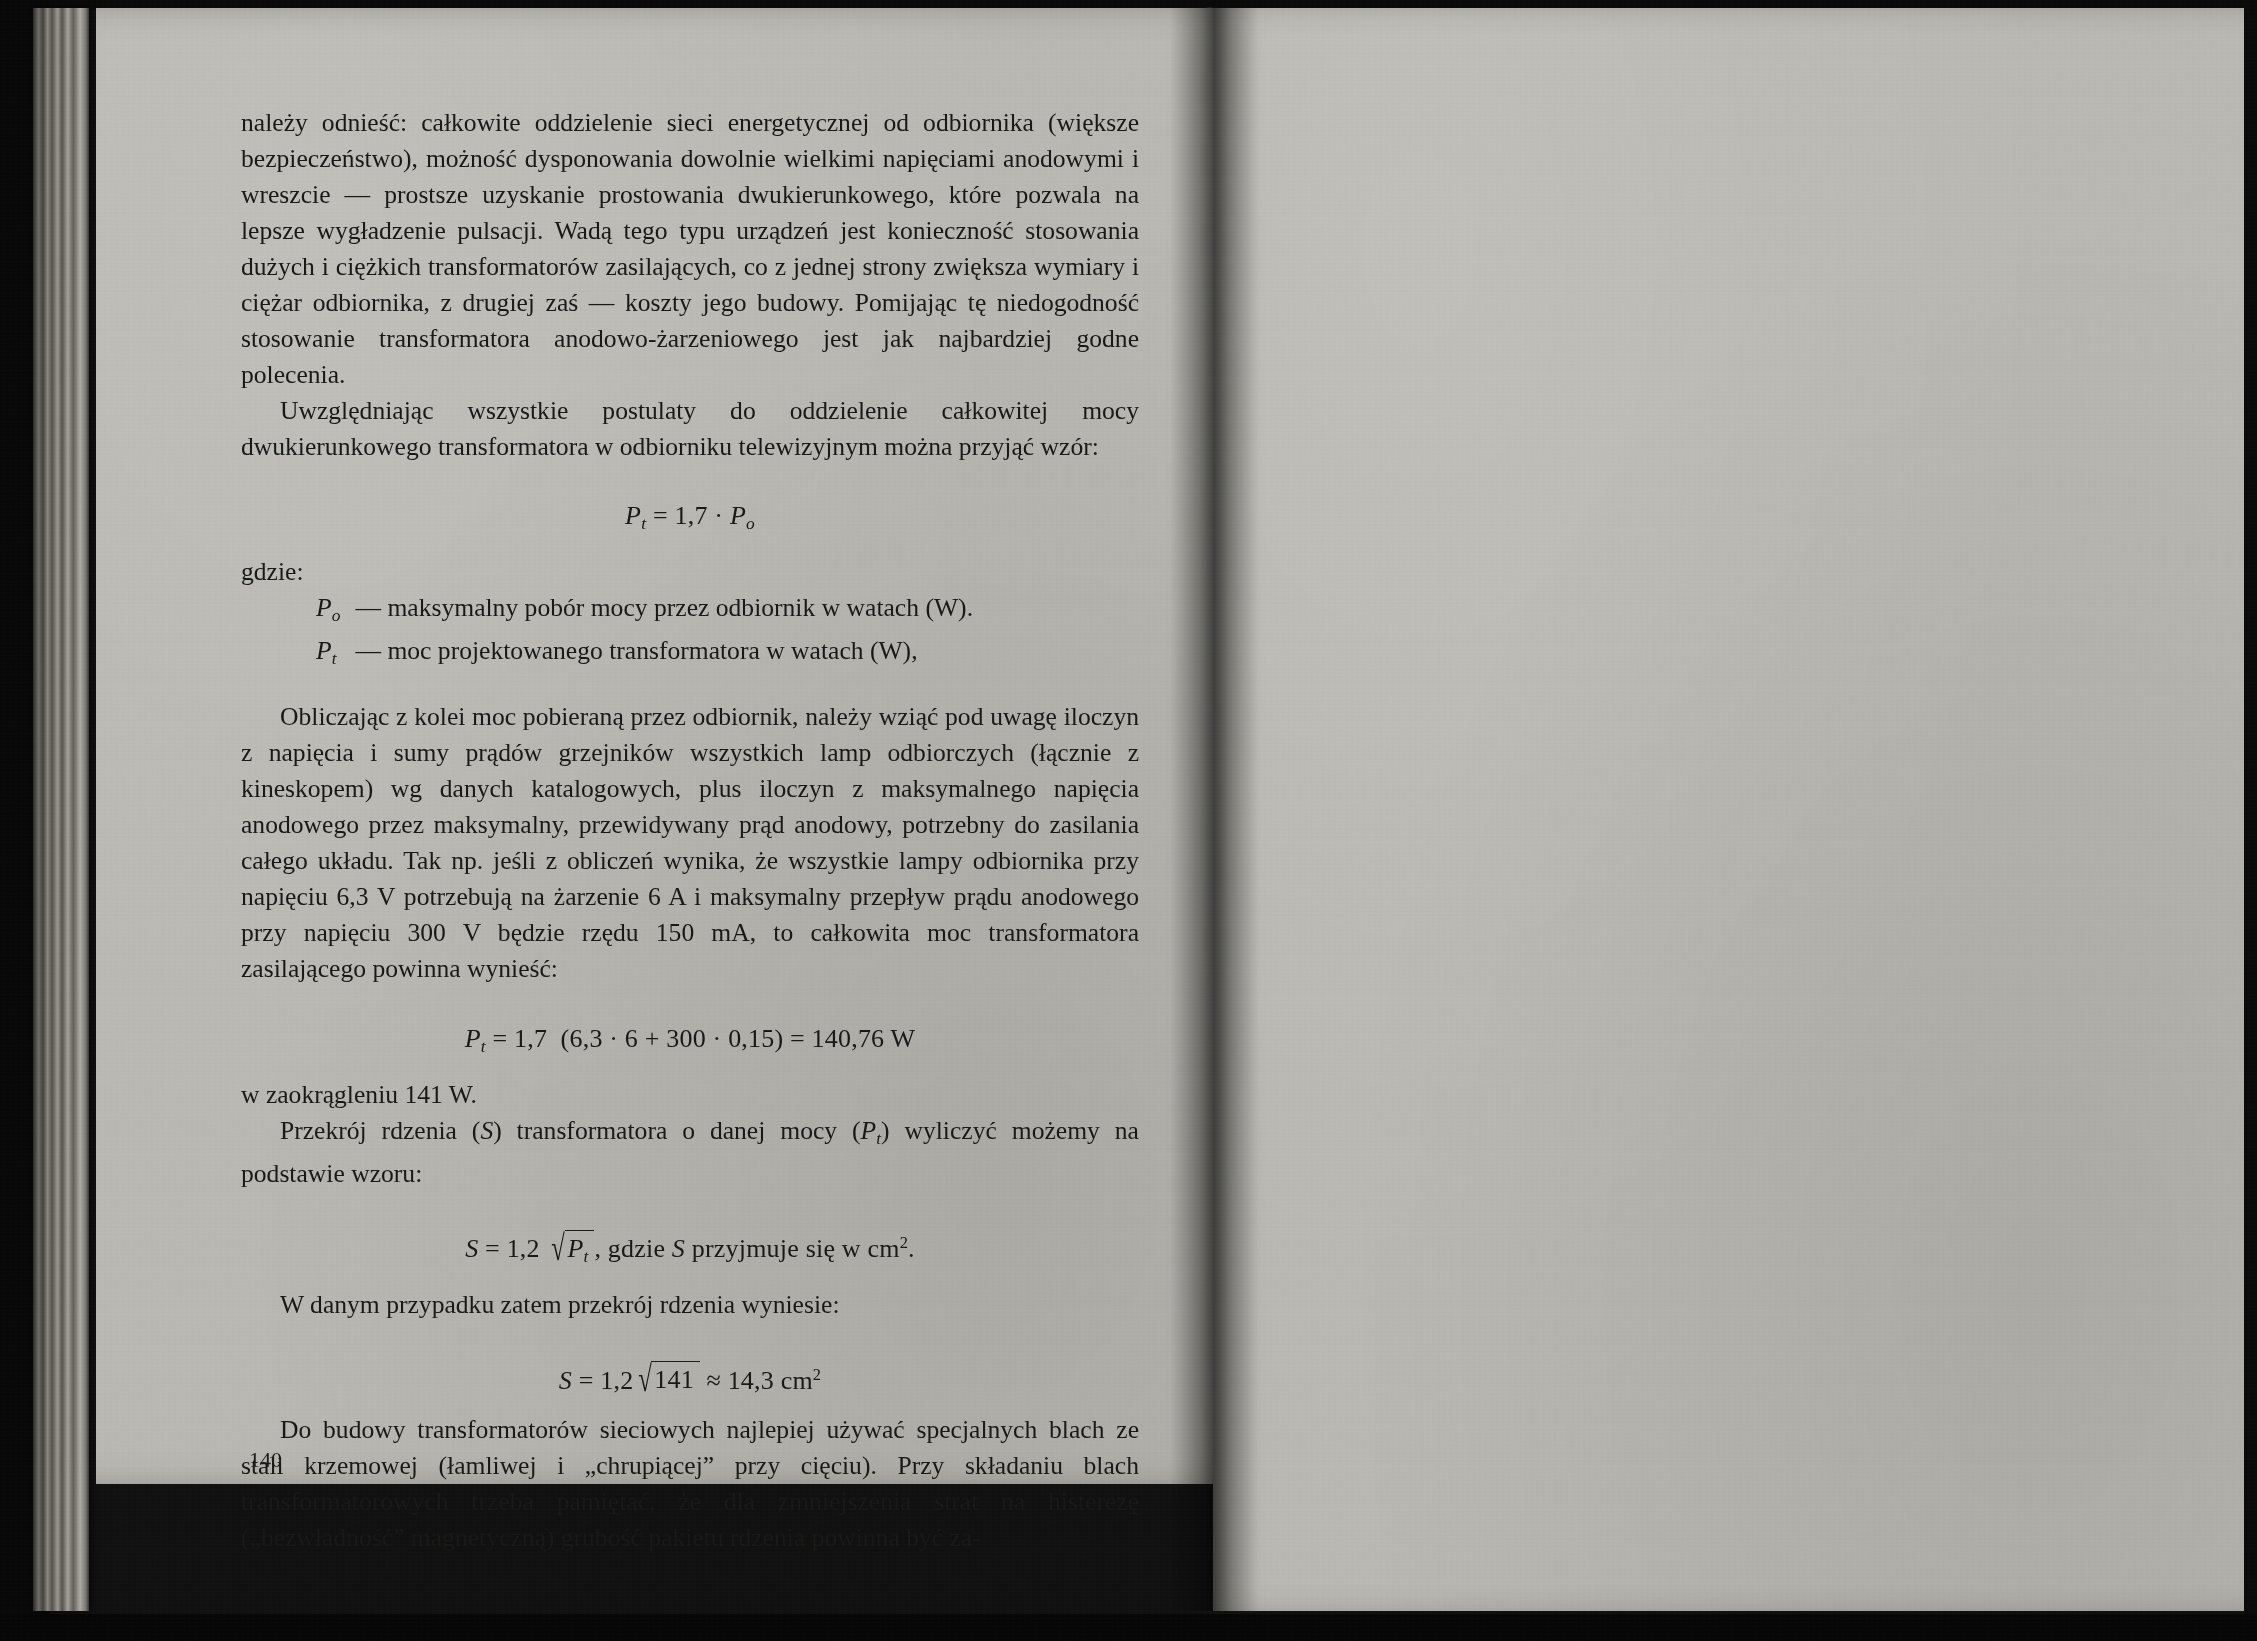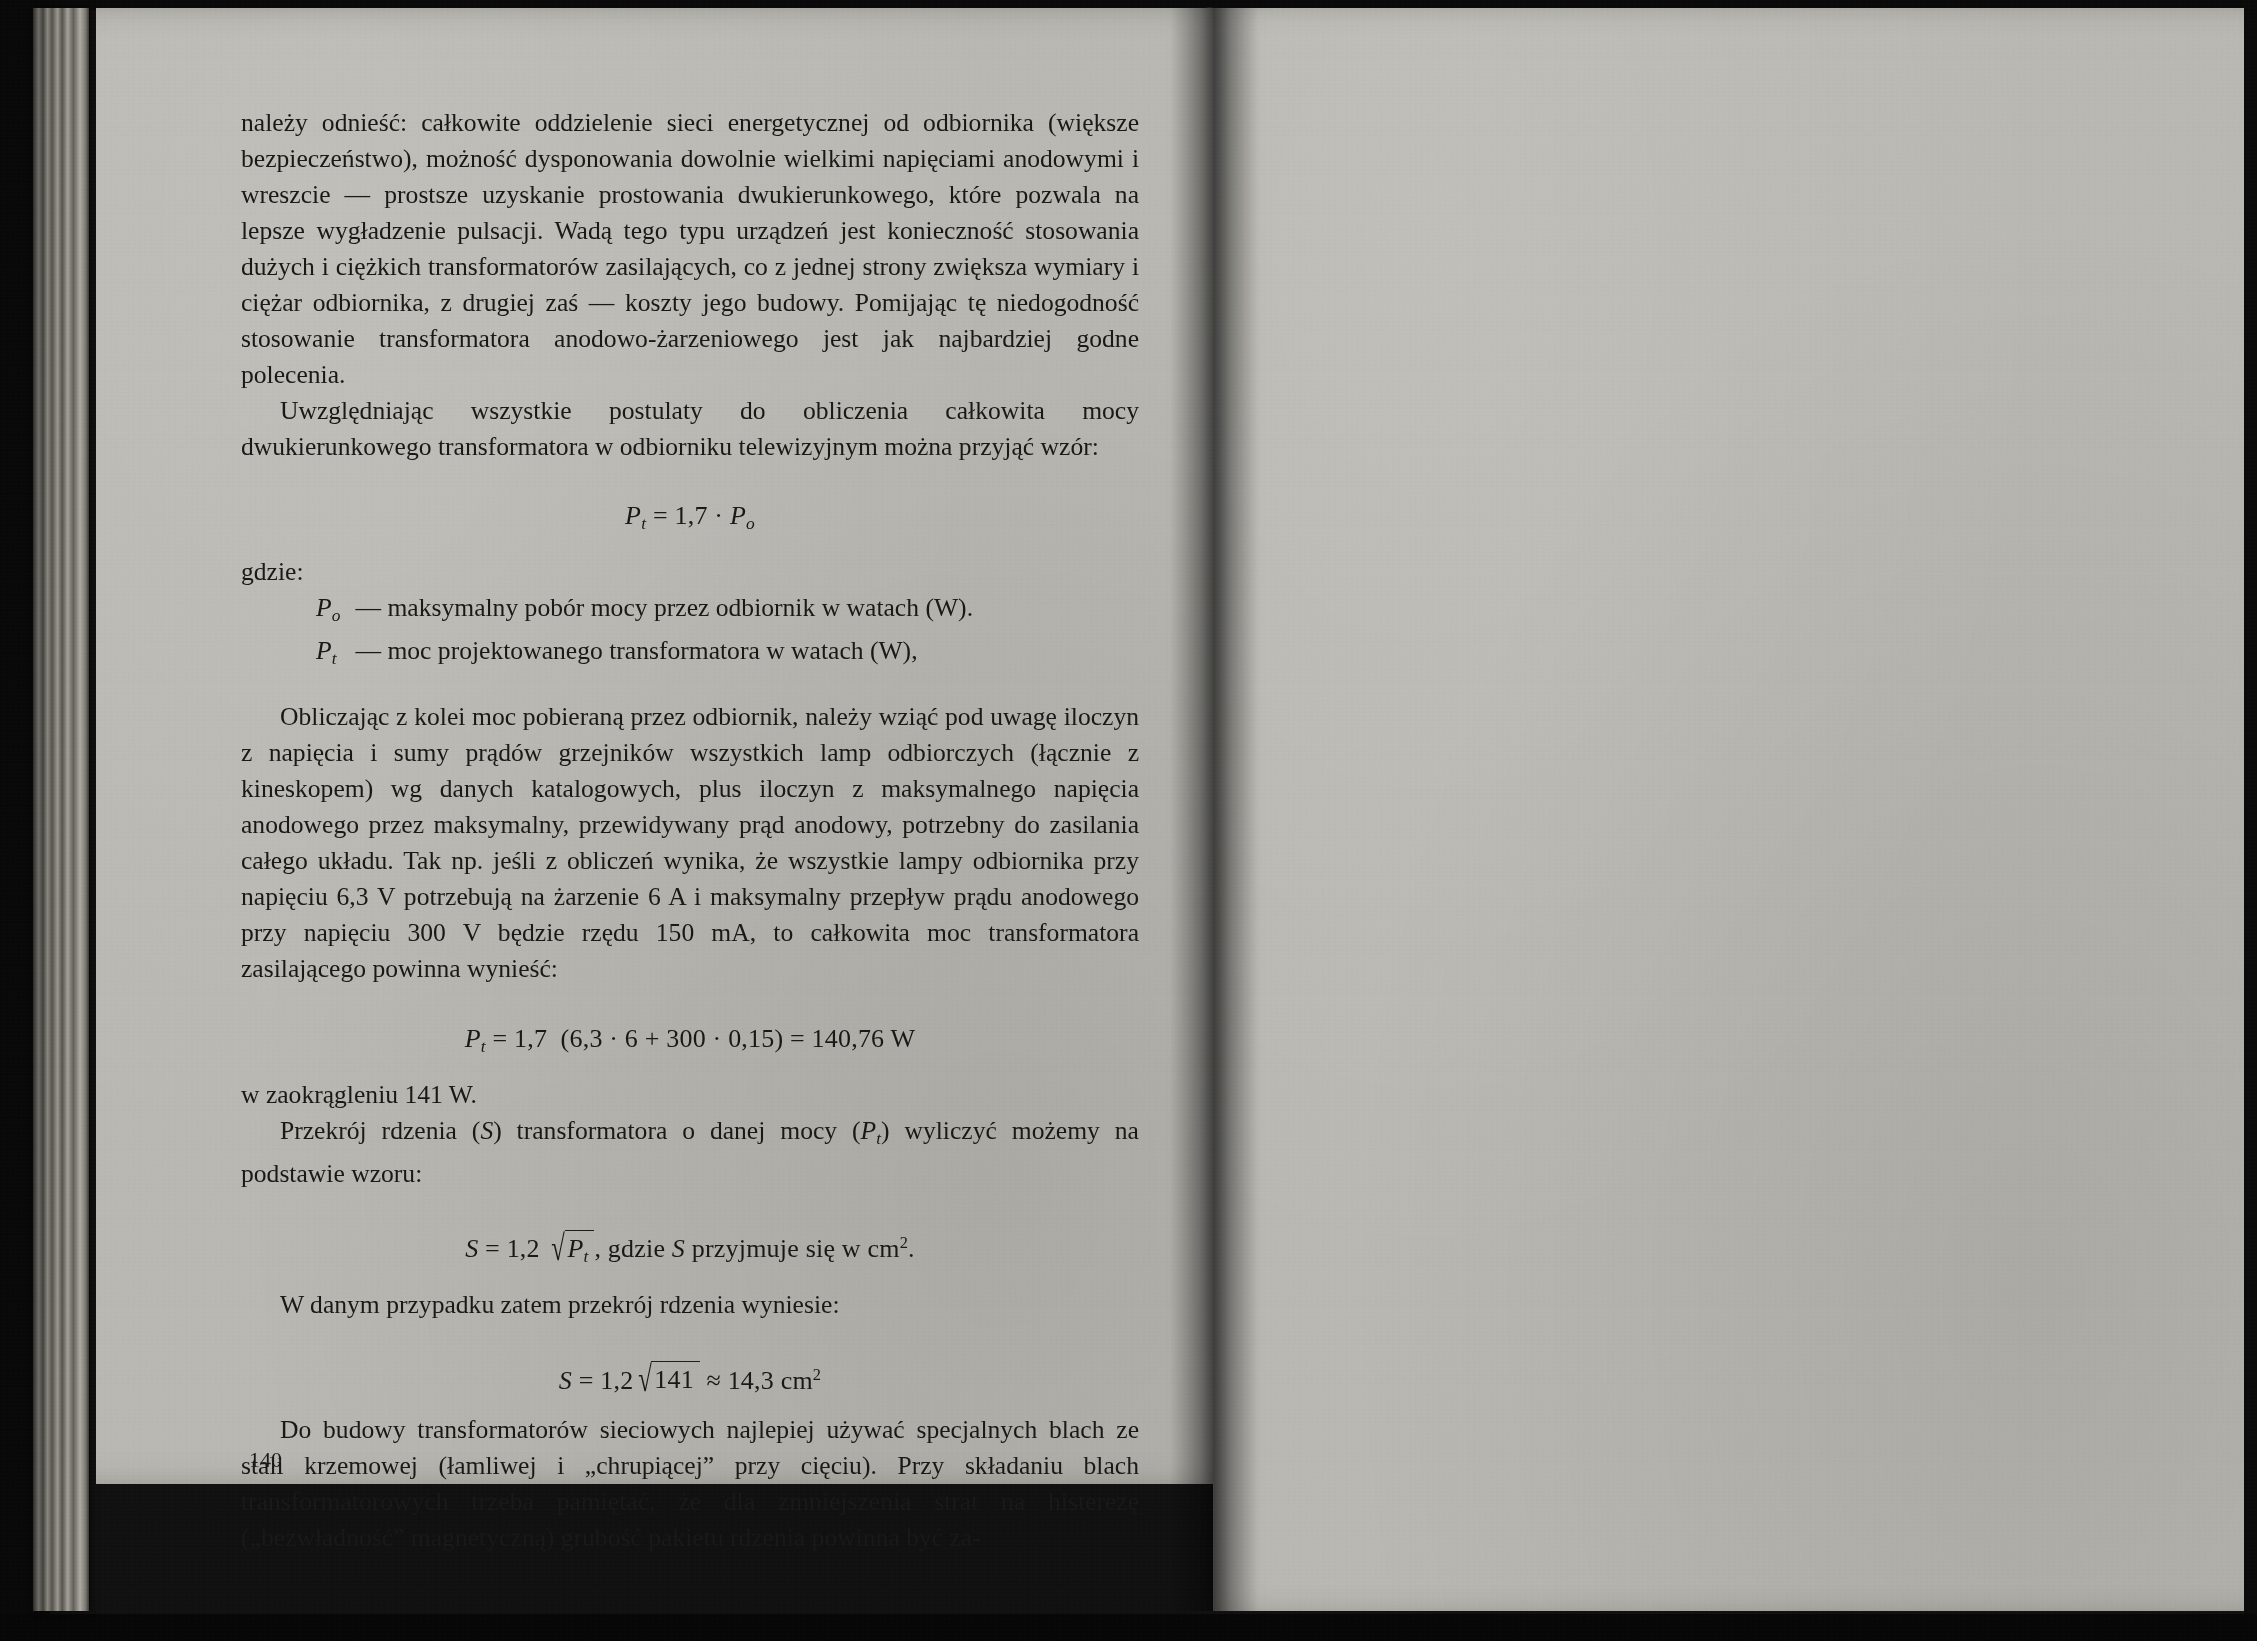--- a/index.html
+++ b/index.html
@@ -218,21 +218,21 @@
   <div class="desk-bottom"></div>
 
   <div class="page-edges"></div>
 
   <div class="mark-s">S</div>
 
   <div class="page page-left">
     <div class="col col-left">
 
       <p class="noind">należy odnieść: całkowite oddzielenie sieci energetycznej od odbiornika (większe bezpieczeństwo), możność dysponowania dowolnie wielkimi napięciami anodowymi i wreszcie — prostsze uzyskanie prostowania dwukierunkowego, które pozwala na lepsze wygładzenie pulsacji. Wadą tego typu urządzeń jest konieczność stosowania dużych i ciężkich transformatorów zasilających, co z jednej strony zwiększa wymiary i ciężar odbiornika, z drugiej zaś — koszty jego budowy. Pomijając tę niedogodność stosowanie transformatora anodowo-żarzeniowego jest jak najbardziej godne polecenia.</p>
-      <p class="ind">Uwzględniając wszystkie postulaty do obliczenia całkowita mocy dwukierunkowego transformatora w odbiorniku telewizyjnym można przyjąć wzór:</p>
+      <p class="ind">Uwzględniając wszystkie postulaty do oddzielenie całkowitej mocy dwukierunkowego transformatora w odbiorniku telewizyjnym można przyjąć wzór:</p>
 
       <div class="spacer-s"></div>
       <p class="center math">
         <span class="var">P</span><span class="sub">t</span> = 1,7 · <span class="var">P</span><span class="sub">o</span>
       </p>
       <div class="spacer-s"></div>
 
       <p class="noind">gdzie:</p>
 
       <div class="deflist">

